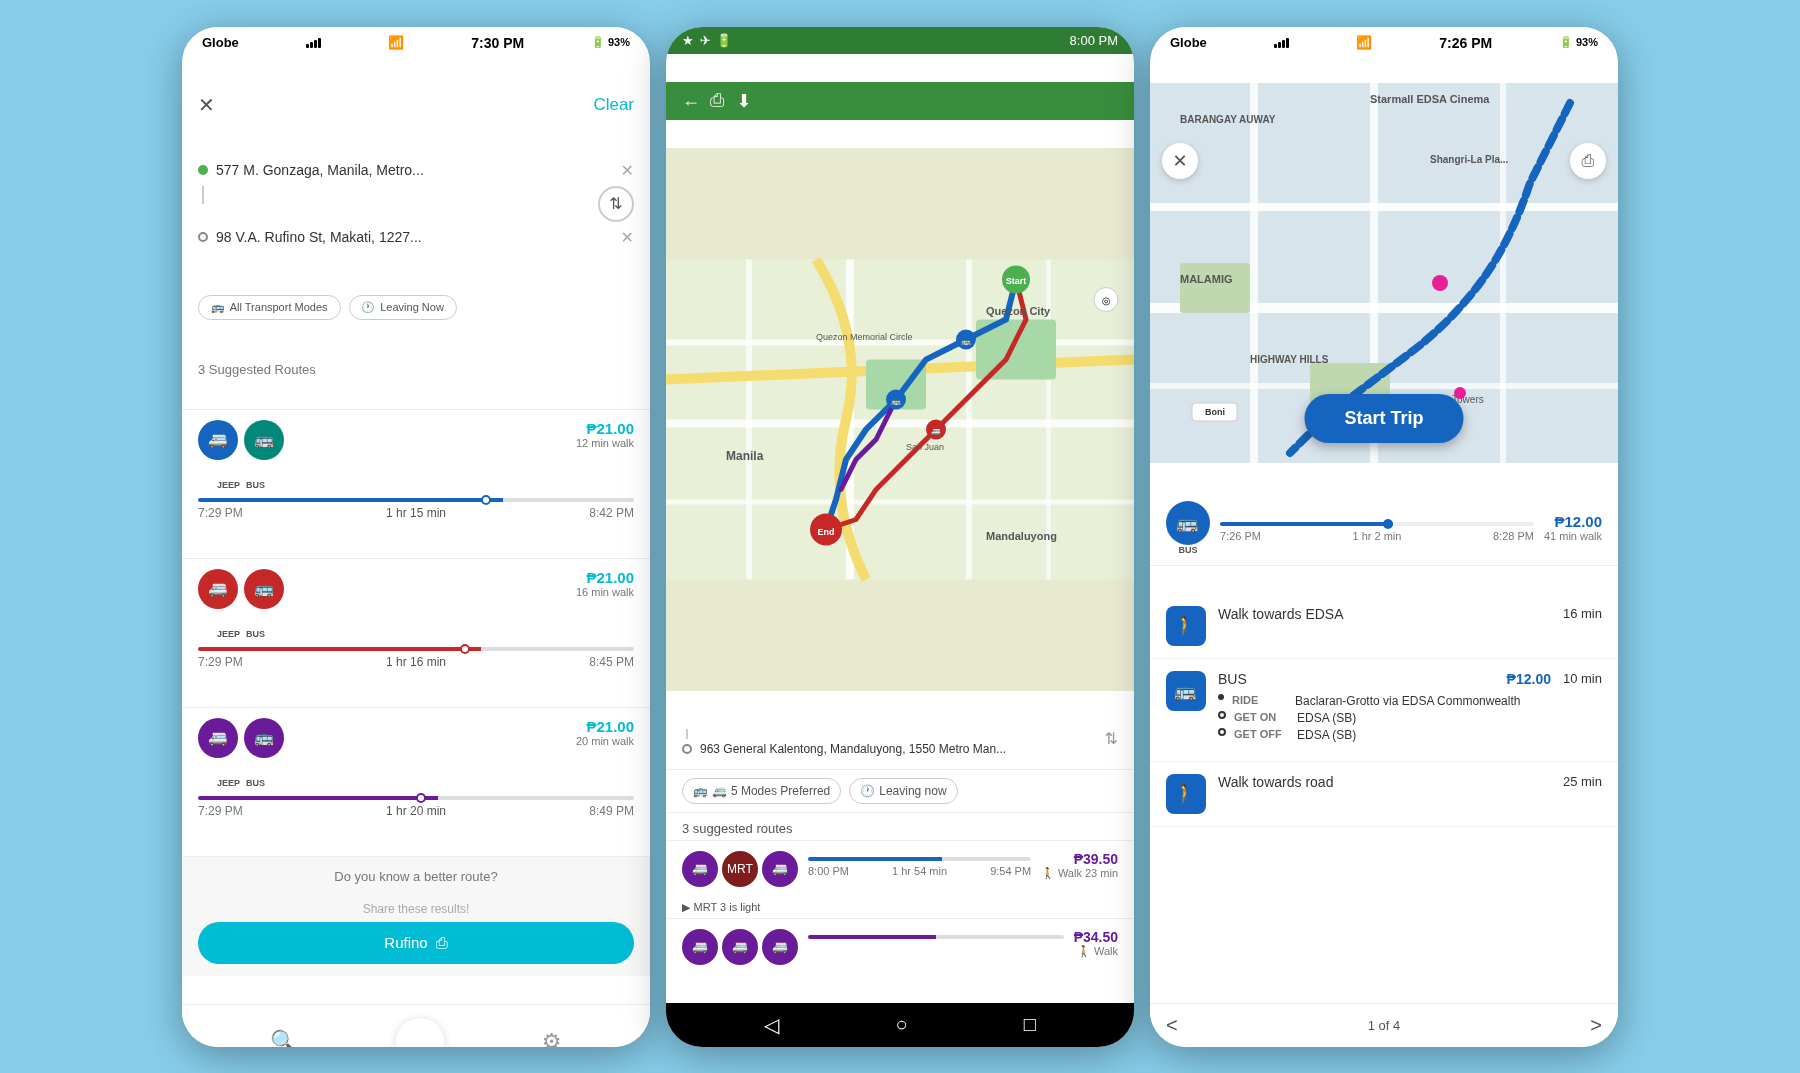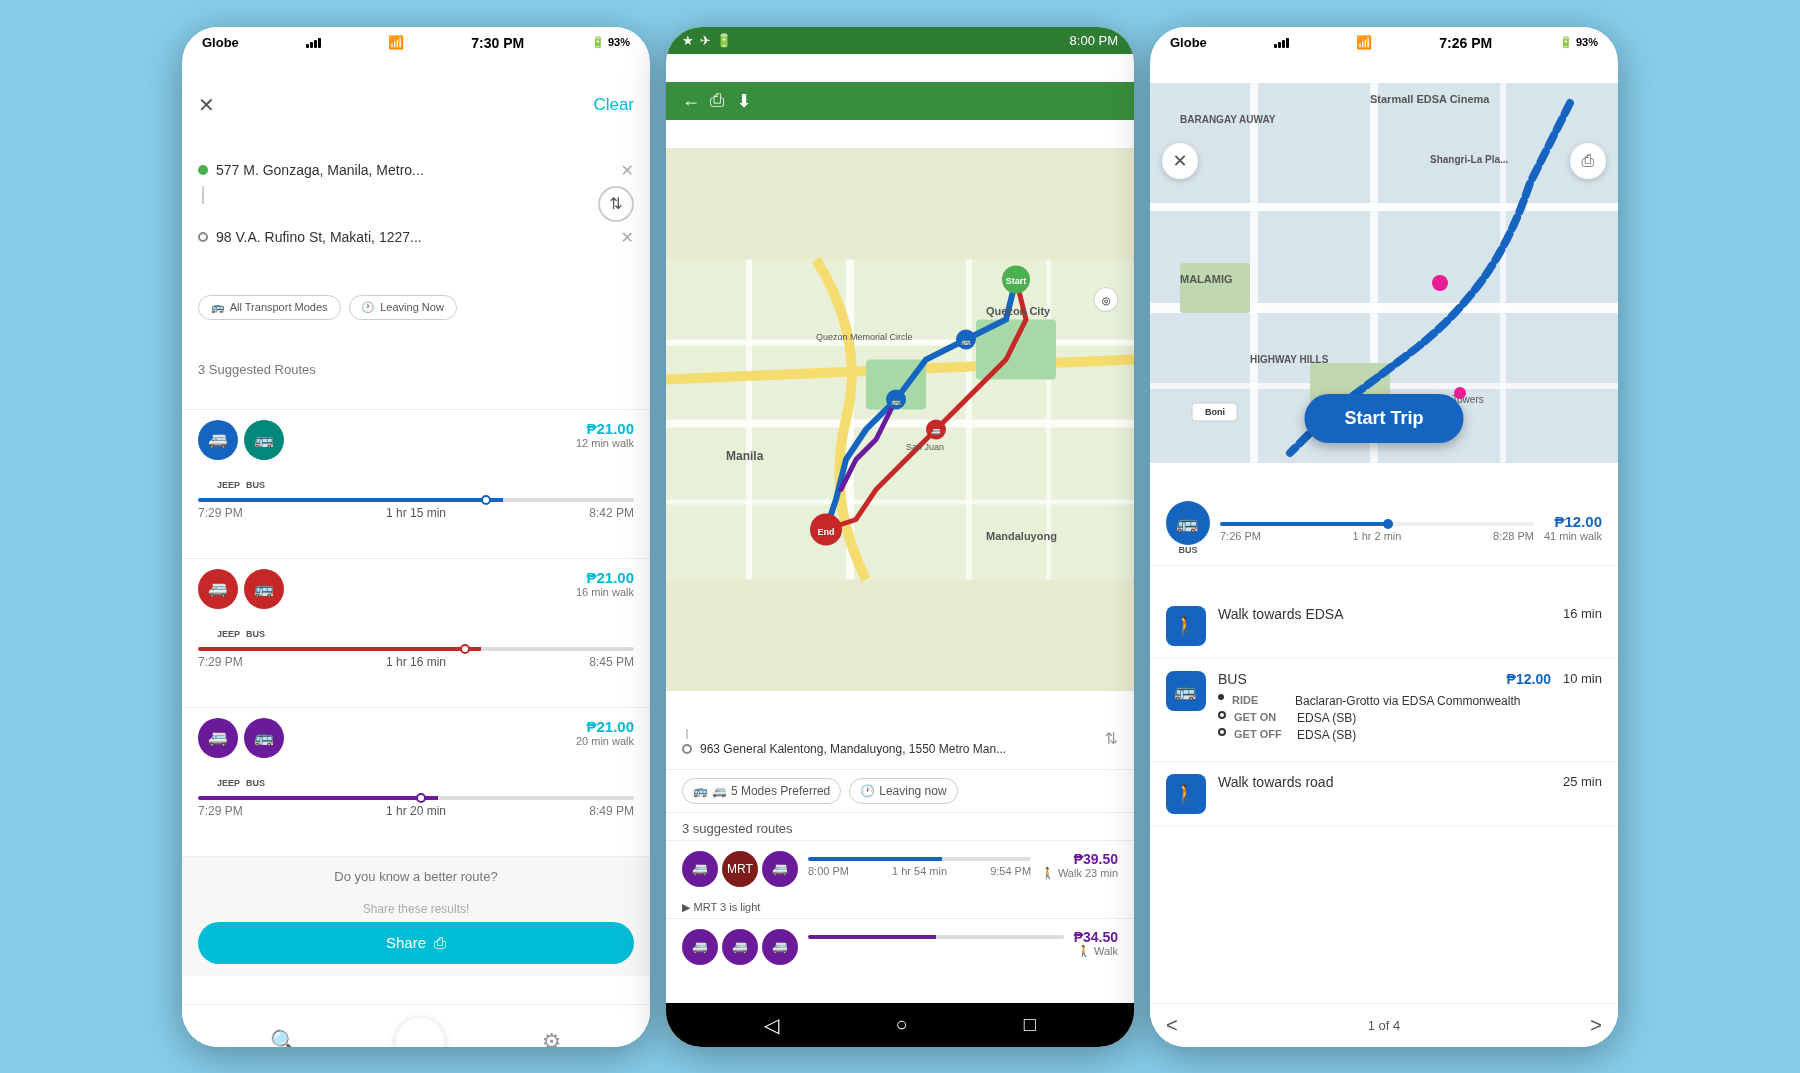--- a/index.html
+++ b/index.html
@@ -495,21 +495,21 @@
         <span>7:29 PM</span>
         <span class="p1-duration">1 hr 20 min</span>
         <span>8:49 PM</span>
       </div>
     </div>
 
     <div class="p1-bottom-section">
       <p class="p1-better-route">Do you know a better route?</p>
       <p class="p1-share-label">Share these results!</p>
       <button class="p1-share-btn">
-        <span>Share</span>
+        <span>Rufino</span>
         <span>⎙</span>
       </button>
     </div>
 
     <div class="p1-bottom-nav">
       <span class="p1-nav-icon">🔍</span>
       <div style="width:50px;height:50px;border-radius:50%;background:rgba(255,255,255,0.9);border:1px solid #eee;box-shadow:0 2px 8px rgba(0,0,0,0.15);"></div>
       <span class="p1-nav-icon">⚙</span>
     </div>
   </div>

